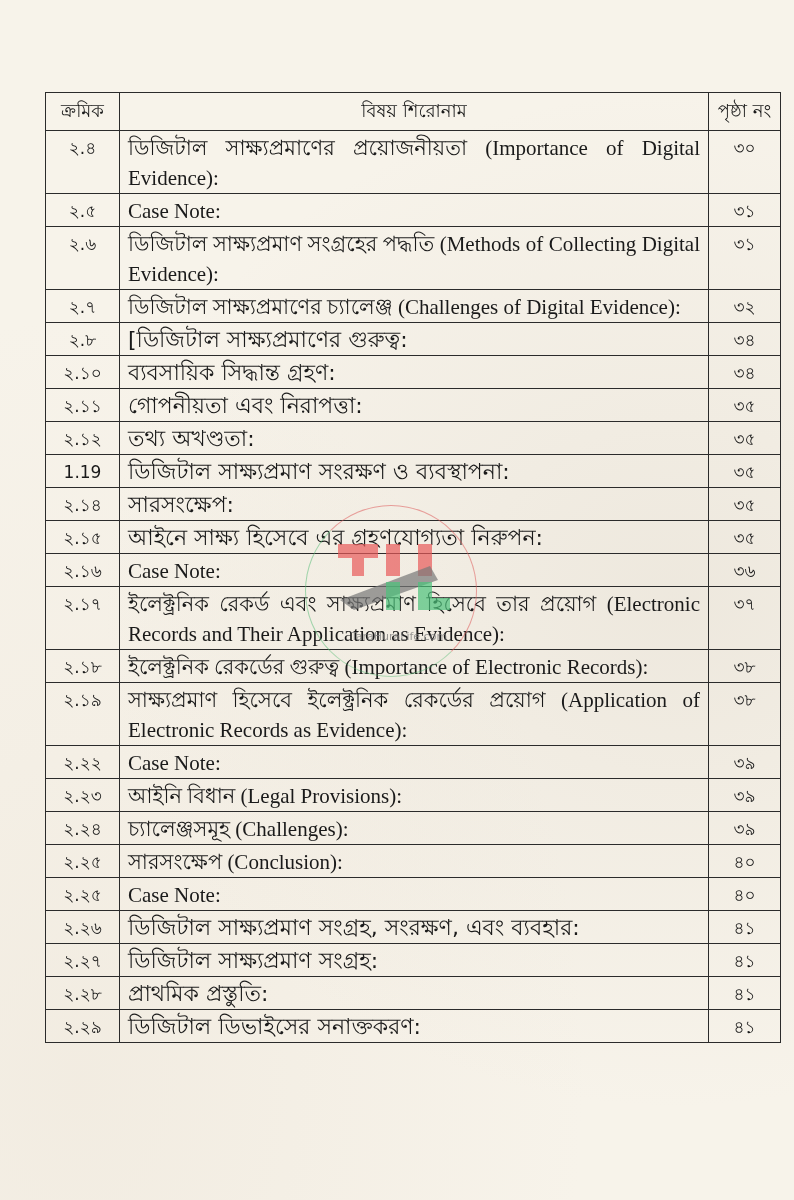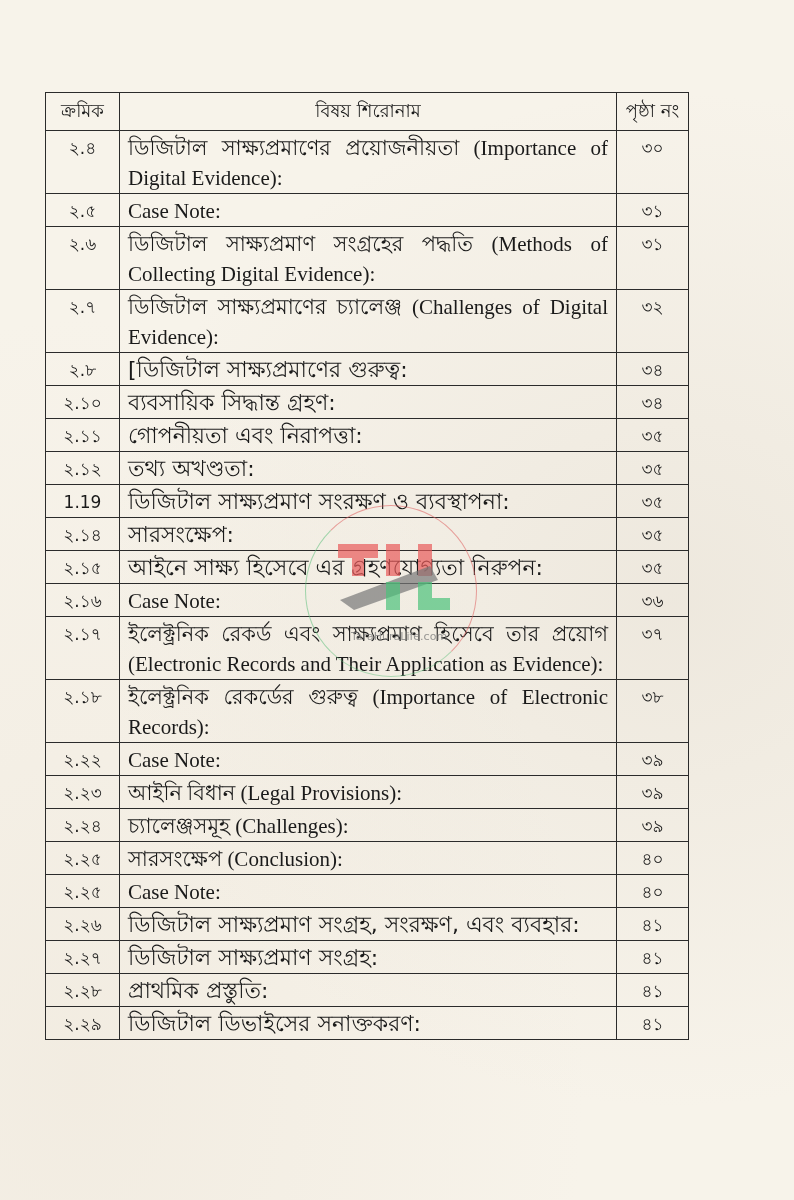--- a/index.html
+++ b/index.html
@@ -20,21 +20,21 @@
       inset: 0;
       background:
         radial-gradient(ellipse at 85% 50%, rgba(210,200,185,0.25), rgba(0,0,0,0) 60%),
         radial-gradient(ellipse at 10% 90%, rgba(230,220,205,0.3), rgba(0,0,0,0) 50%);
       pointer-events: none;
     }
     .toc-table {
       position: absolute;
       left: 45px;
       top: 92px;
-      width: 644px;
+      width: 736px;
       border-collapse: collapse;
       table-layout: fixed;
       z-index: 1;
     }
     .toc-table th, .toc-table td {
       border: 1.4px solid #2b2b2b;
       vertical-align: top;
       font-size: 21px;
       line-height: 30px;
       padding: 2px 8px 0 8px;
@@ -181,20 +181,25 @@
         <td class="serial">২.১৭</td>
         <td class="title">ইলেক্ট্রনিক রেকর্ড এবং সাক্ষ্যপ্রমাণ হিসেবে তার প্রয়োগ (Electronic Records and Their Application as Evidence):</td>
         <td class="page">৩৭</td>
       </tr>
       <tr>
         <td class="serial">২.১৮</td>
         <td class="title">ইলেক্ট্রনিক রেকর্ডের গুরুত্ব (Importance of Electronic Records):</td>
         <td class="page">৩৮</td>
       </tr>
       <tr>
+        <td class="serial">২.১৯</td>
+        <td class="title">সাক্ষ্যপ্রমাণ হিসেবে ইলেক্ট্রনিক রেকর্ডের প্রয়োগ (Application of Electronic Records as Evidence):</td>
+        <td class="page">৩৮</td>
+      </tr>
+      <tr>
         <td class="serial">২.২২</td>
         <td class="title">Case Note:</td>
         <td class="page">৩৯</td>
       </tr>
       <tr>
         <td class="serial">২.২৩</td>
         <td class="title">আইনি বিধান (Legal Provisions):</td>
         <td class="page">৩৯</td>
       </tr>
       <tr>

